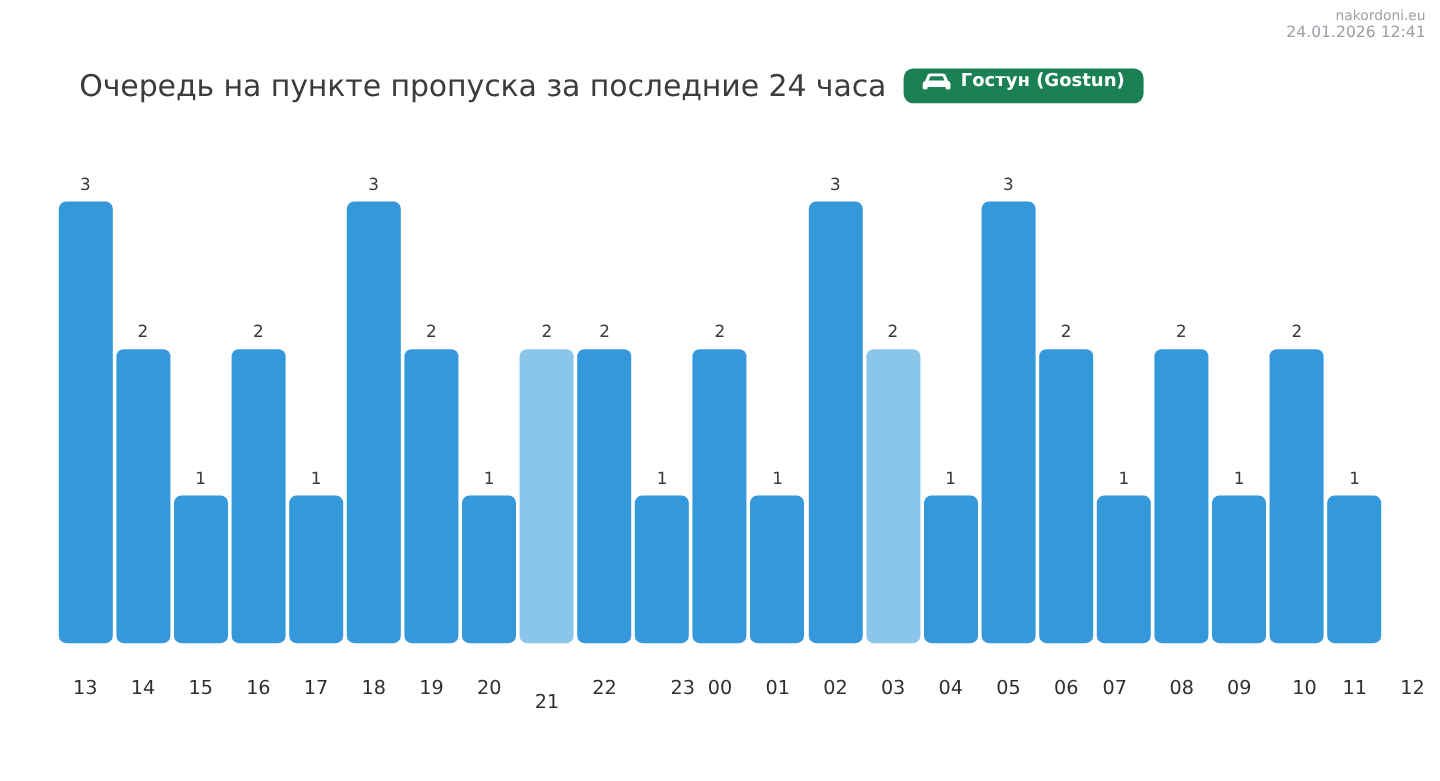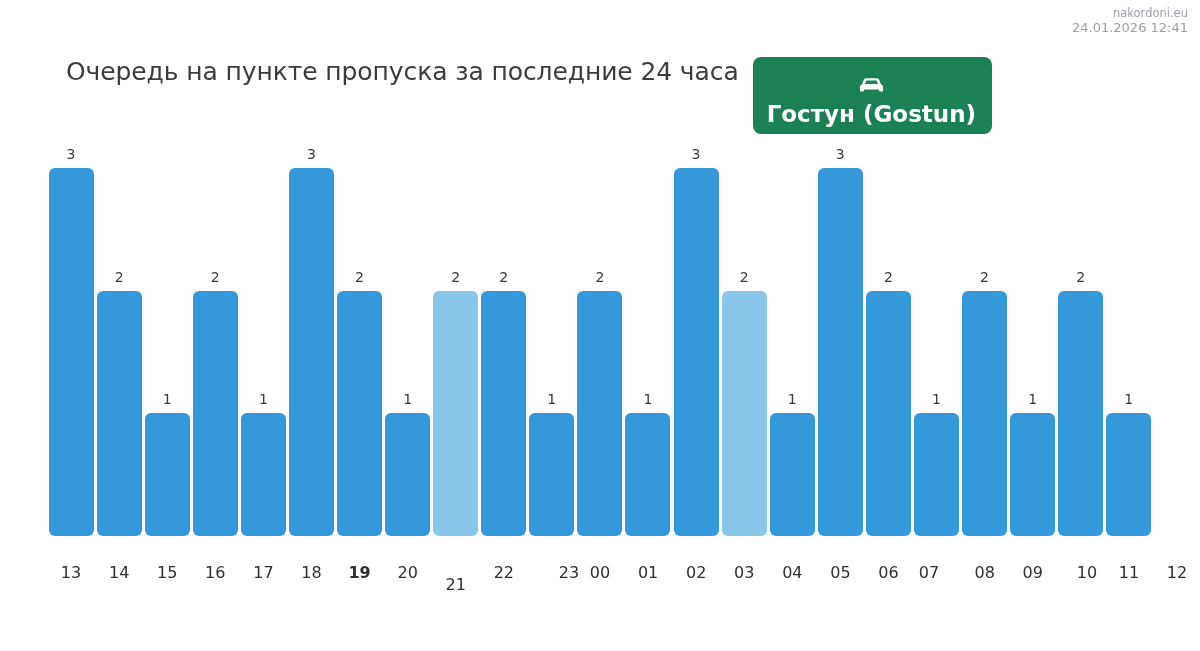--- a/index.html
+++ b/index.html
@@ -33,43 +33,42 @@
     color: #9aa0a6;
   }
 
   
   .title-row {
     position: absolute;
     top: 57px;
     left: 66px;
     right: 20px;
     display: flex;
-    align-items: flex-start;
+    align-items: center;
     gap: 14px;
   }
   .chart-title {
     font-size: 25px;
     font-weight: 400;
     color: #3c3c3c;
     white-space: nowrap;
     letter-spacing: -0.1px;
   }
   .badge {
     display: inline-flex;
     align-items: center;
     gap: 7px;
     background: #1b8054;
     color: #ffffff;
     border-radius: 8px;
-    padding: 18px 16px 8px 14px;
-    font-size: 23px;
+    padding: 1px 16px 8px 14px;
+    font-size: 15px;
     font-weight: bold;
     white-space: nowrap;
     line-height: 1.05;
-    flex-direction: column;
   }
   .badge-icon {
     display: inline-flex;
     align-items: center;
     justify-content: center;
     width: 27px;
     height: 20px;
     flex: 0 0 auto;
   }
   .badge-icon svg { display: block; }
@@ -255,21 +254,21 @@
         <div class="bar-rect" style="height: 122.667px; background: rgb(52, 152, 219);"></div>
       </div>
     </div>
   <div class="xaxis">
       <div class="xtick" style="left: 24.0435px;">13</div>
       <div class="xtick" style="left: 72.1304px;">14</div>
       <div class="xtick" style="left: 120.217px;">15</div>
       <div class="xtick" style="left: 168.304px;">16</div>
       <div class="xtick" style="left: 216.391px;">17</div>
       <div class="xtick" style="left: 264.478px;">18</div>
-      <div class="xtick" style="left: 312.565px; font-weight: bold;">19</div>
+      <div class="xtick" style="left: 312.565px;">19</div>
       <div class="xtick" style="left: 360.652px;">20</div>
       <div class="xtick" style="left: 408.739px; margin-top: 12px;">21</div>
       <div class="xtick" style="left: 456.826px;">22</div>
       <div class="xtick" style="left: 522px;">23</div>
       <div class="xtick" style="left: 553px;">00</div>
       <div class="xtick" style="left: 601.087px;">01</div>
       <div class="xtick" style="left: 649.174px;">02</div>
       <div class="xtick" style="left: 697.261px;">03</div>
       <div class="xtick" style="left: 745.348px;">04</div>
       <div class="xtick" style="left: 793.435px;">05</div>

